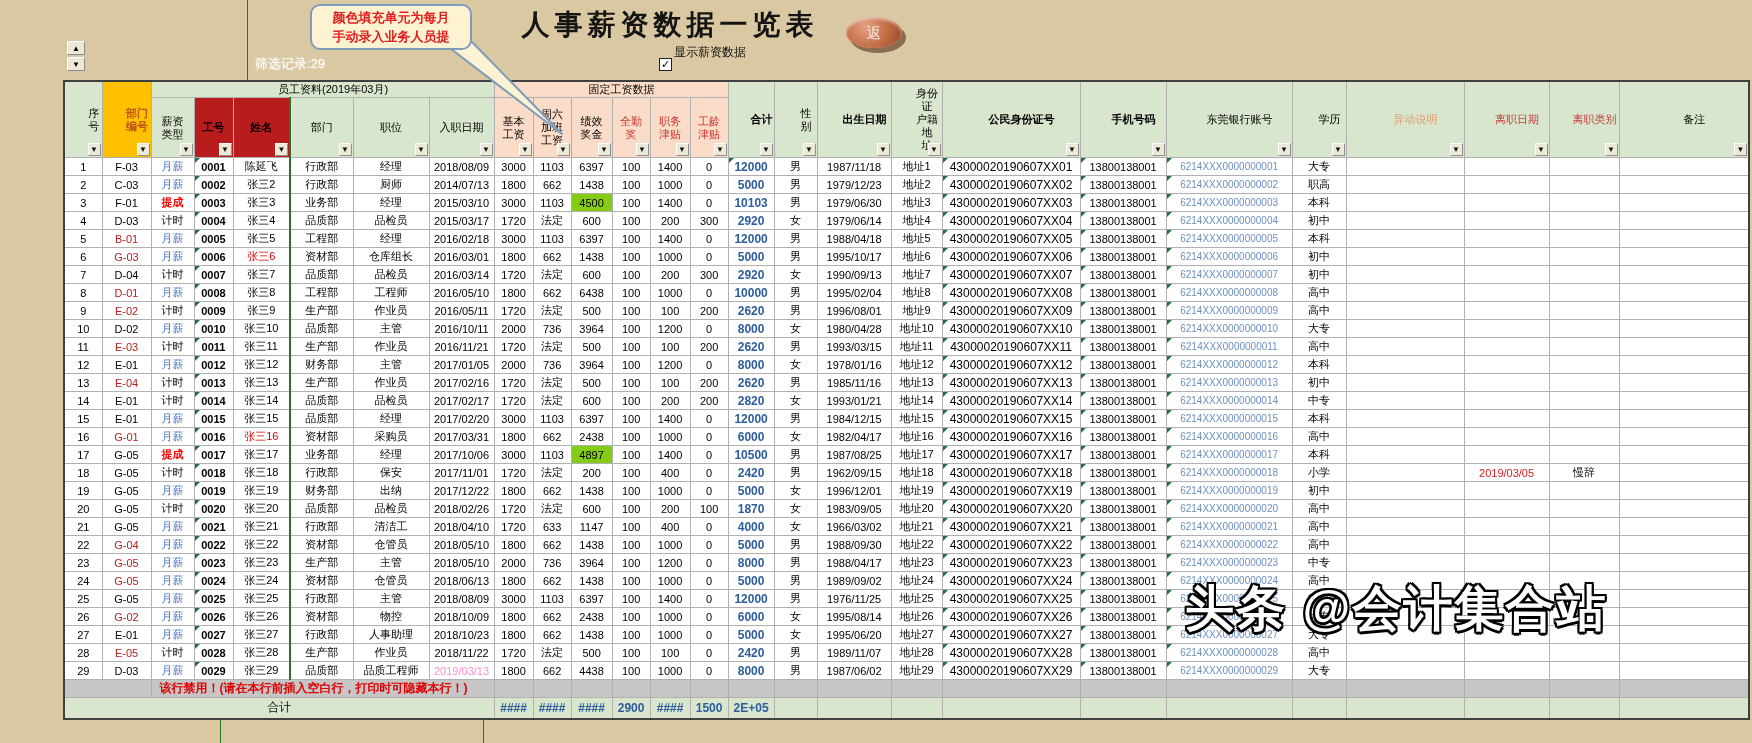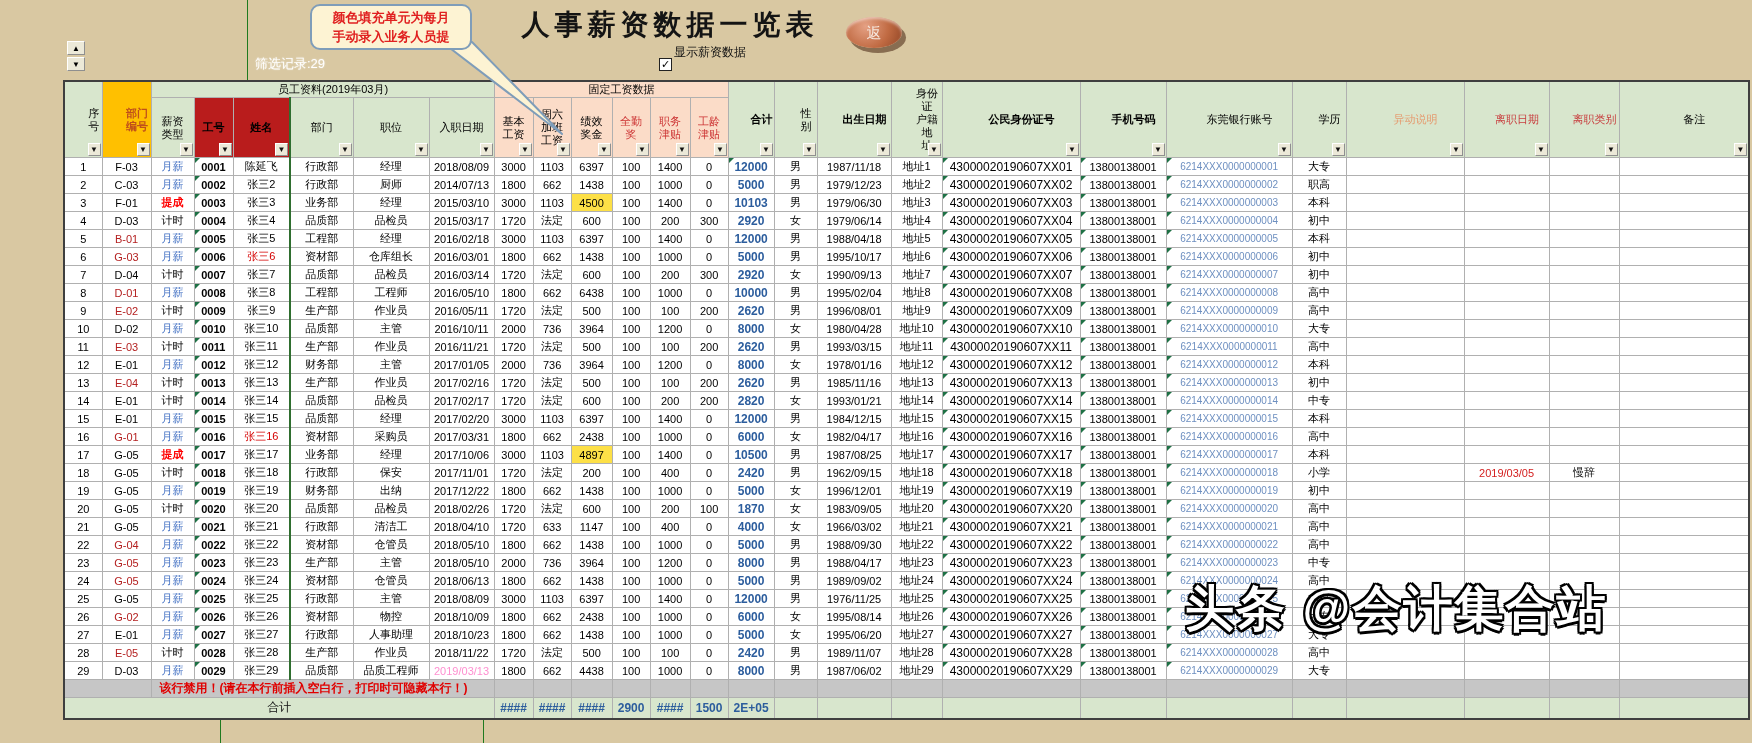--- a/index.html
+++ b/index.html
@@ -48,21 +48,21 @@
   .fz{border-right:2px solid #2f6e2f;margin-top:15px;}
   .redtxt{color:#b42121;margin-top:40px;}
   .namered{color:#d40000;}
   .t-month{color:#4472c4;}
   .t-hour{color:#000;}
   .t-comm{color:#ff0000;font-weight:bold;}
   .num{color:#2c5d9d;font-weight:bold;font-size:12px;}
   .bank{color:#6d8fc0;font-size:10px;}
   .idc{font-size:12px;}
   .pink{color:#ff8fd0;}
-  .hl{background:#fde047;}
+  .hl{background:#84cc16;}
   .ld{color:#d42020;}
   .tri{position:relative;}
   .tri::before{content:"";position:absolute;top:0;left:0;width:0;height:0;
                border-top:5px solid #1e7145;border-right:5px solid transparent;}
   .disrow td{background:#c6c6c6;height:18px;}
   .disrow .note{color:#e00000;font-weight:bold;text-align:left;padding-left:8px;font-size:12px;}
   .totrow td{background:#d8e6cd;height:21px;}
   .totrow .tlabel{font-size:12px;color:#111;}
   .totrow .tval{color:#2c5d9d;font-weight:bold;font-size:12px;}
 

